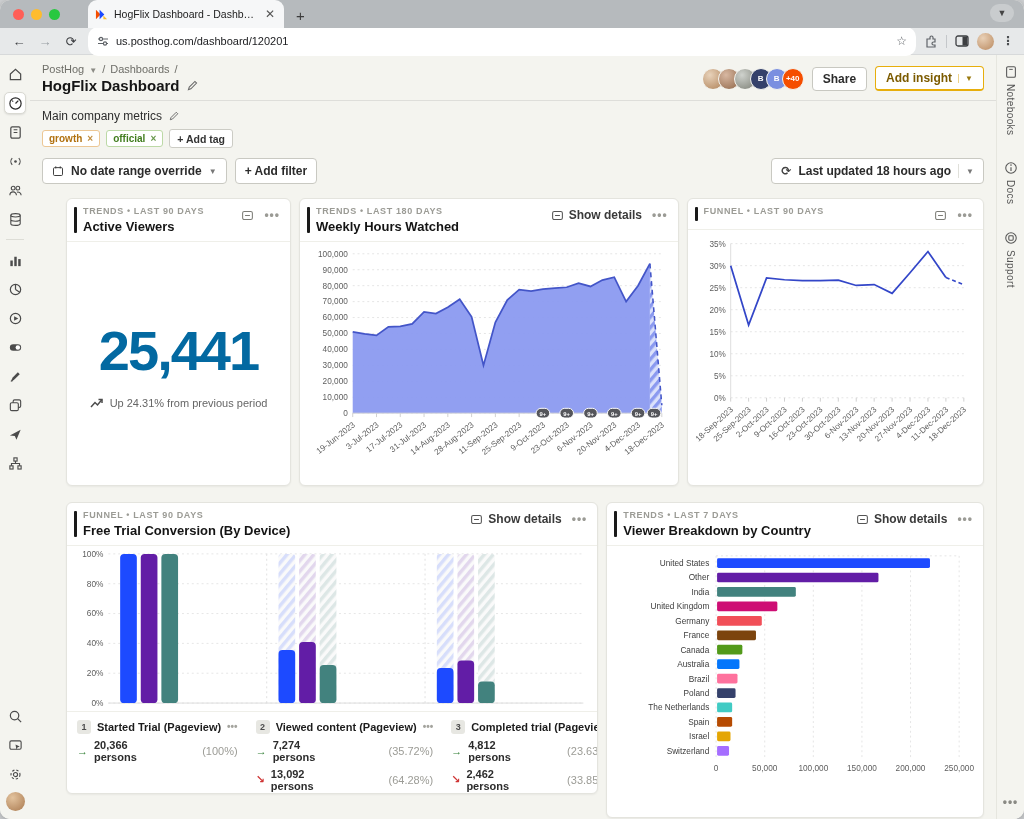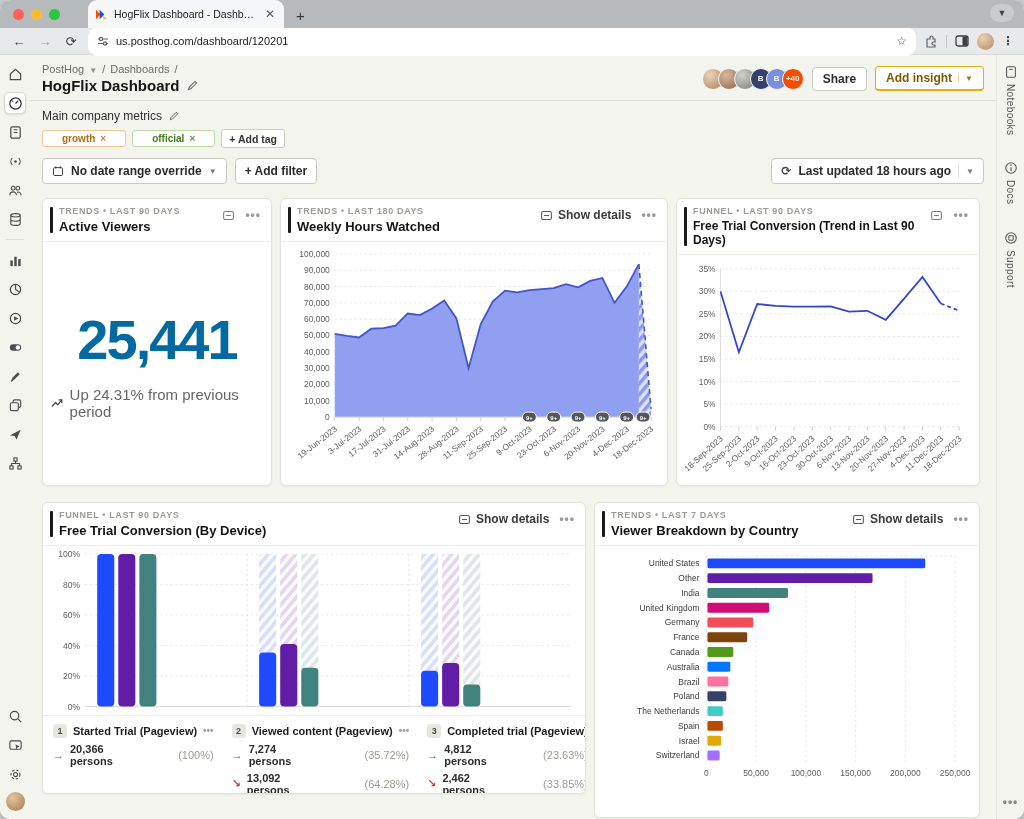--- a/index.html
+++ b/index.html
@@ -51,45 +51,45 @@
   .avatar-stack > span { width:22px; height:22px; border-radius:50%; border:1.5px solid #f4f4ef; margin-left:-6px; display:flex; align-items:center; justify-content:center; font-size:8px; font-weight:700; color:#fff; }
   .avatar-stack > span:first-child { margin-left:0; }
   .ph1{background:radial-gradient(circle at 35% 30%, #e8d2ba, #af8258);} .ph2{background:radial-gradient(circle at 35% 30%, #d8b8a2, #8f6648);} .ph3{background:radial-gradient(circle at 35% 30%, #cfd2cd, #7d8076);}
   .btn { background:#fff; border:1px solid #c8c8c1; border-radius:4px; padding:4px 10px; font-size:12px; font-weight:600; color:#2c2c2c; display:flex; align-items:center; gap:6px; }
   .btn.primary { border-color:#e7ae0c; border-bottom-width:2px; color:#7c5b00; }
   .btn .dd { font-size:8px; color:#9a7a10; border-left:1px solid #ecd28a; padding-left:6px; }
   .hdr-divider { height:1px; background:#dededa; margin:0 -12px; }
 
   .desc-row { display:flex; align-items:center; gap:6px; margin:8px 0 6px; font-size:12px; color:#2e2e2e; }
   .tag-row { display:flex; align-items:center; gap:6px; margin-bottom:10px; }
-  .tag { font-size:10px; font-weight:600; border-radius:3px; padding:2px 19px; background:#fff; display:flex; gap:5px; align-items:center; }
+  .tag { font-size:10px; font-weight:600; border-radius:3px; padding:2px 6px; background:#fff; display:flex; gap:5px; align-items:center; }
   .add-tag { font-size:10.5px; font-weight:600; color:#333; border:1px solid #ccccc5; border-radius:3px; background:#fff; padding:2.5px 7px; }
   .filter-row { display:flex; align-items:center; gap:8px; margin-bottom:14px; }
   .pill { background:#fff; border:1px solid #c9c9c2; border-radius:4px; height:26px; display:flex; align-items:center; gap:7px; padding:0 9px; font-size:12px; font-weight:600; color:#2b2b2b; }
   .pill .cv { font-size:8px; color:#777; }
   .pill .psep { width:1px; height:14px; background:#e0e0da; }
   .push-right { margin-left:auto; }
   .refresh-g { font-size:12px; color:#444; }
 
   
-  .card-row { display:flex; gap:8px; }
+  .card-row { display:flex; gap:8px;margin-left:24px; }
   .card-row + .card-row { margin-top:16px; }
   .card { background:#fff; border:1px solid #e4e4de; border-radius:6px; box-shadow:0 1px 2px rgba(0,0,0,.05); overflow:hidden; display:flex; flex-direction:column; }
   .card-head { position:relative; padding:7px 10px 7px 16px; border-bottom:1px solid #efefe9; display:flex; align-items:flex-start; }
   .card-head::before { content:""; position:absolute; left:7px; top:8px; bottom:8px; width:3px; background:#1a1a1a; border-radius:1px; }
   .ch-meta { font-size:9px; font-weight:600; letter-spacing:.07em; color:#9b9b95; }
   .ch-title { font-size:13px; font-weight:700; color:#141414; margin-top:3px; }
   .ch-actions { margin-left:auto; display:flex; align-items:center; gap:10px; padding-top:2px; }
   .show-details { display:flex; align-items:center; gap:5px; font-size:12px; font-weight:600; color:#3a3a3a; background:none; border:none; }
   .more-dots { color:#9b9b95; font-weight:700; font-size:12px; letter-spacing:1px; }
   .card-body { flex:1; padding:4px 8px; }
 
   .bignum-body { display:flex; flex-direction:column; align-items:center; justify-content:center; }
   .big-number { font-size:56px; font-weight:700; color:#0369a1; letter-spacing:-2px; }
-  .delta { margin-top:14px; font-size:15px; color:#666; display:flex; align-items:center; gap:6px; }
+  .delta { margin-top:14px; font-size:11px; color:#666; display:flex; align-items:center; gap:6px; }
 
   .chart-svg { display:block; width:100%; height:auto; }
   svg text { font-family:"Liberation Sans","DejaVu Sans",sans-serif; }
   .tick { font-size:8.5px; fill:#5e5e5e; }
   .badge-t { font-size:6px; font-weight:700; fill:#fff; }
 
   .funnel-steps { display:flex; border-top:1px solid #efefe9; padding:6px 0 8px; }
   .fstep { flex:1; border-left:1px solid #ececе6; border-left:1px solid #ececе6; padding:2px 8px 0 10px; }
   .fstep { border-left:1px solid #ececе6; }
   .fstep + .fstep { border-left:1px solid #ececе6; }
@@ -458,21 +458,20 @@
                 <rect x="349" y="167" width="14" height="10" rx="5" fill="#55565b" stroke="#fff" stroke-width="1"></rect>
                 <text x="356" y="174.5" text-anchor="middle" class="badge-t">9+</text>
               </svg>
             </div>
         </div>
 
         <div class="card" style="width:304px;height:288px">
           <div class="card-head">
             <div>
               <div class="ch-meta">FUNNEL • LAST 90 DAYS</div>
-              <div class="ch-title" style="font-size:12px">Free Trial Conversion (Trend in Last 90 Days)</div>
             </div>
             <div class="ch-actions">
               <svg width="13" height="13" viewBox="0 0 16 16">
                   <rect x="2" y="3" width="12" height="10" rx="2" fill="none" stroke="#7d7d77" stroke-width="1.3"></rect>
                   <line x1="5" y1="8" x2="11" y2="8" stroke="#7d7d77" stroke-width="1.3"></line>
                 </svg>
               <span class="more-dots">•••</span>
             </div>
           </div>
           <div class="card-body" id="chart-trend">

